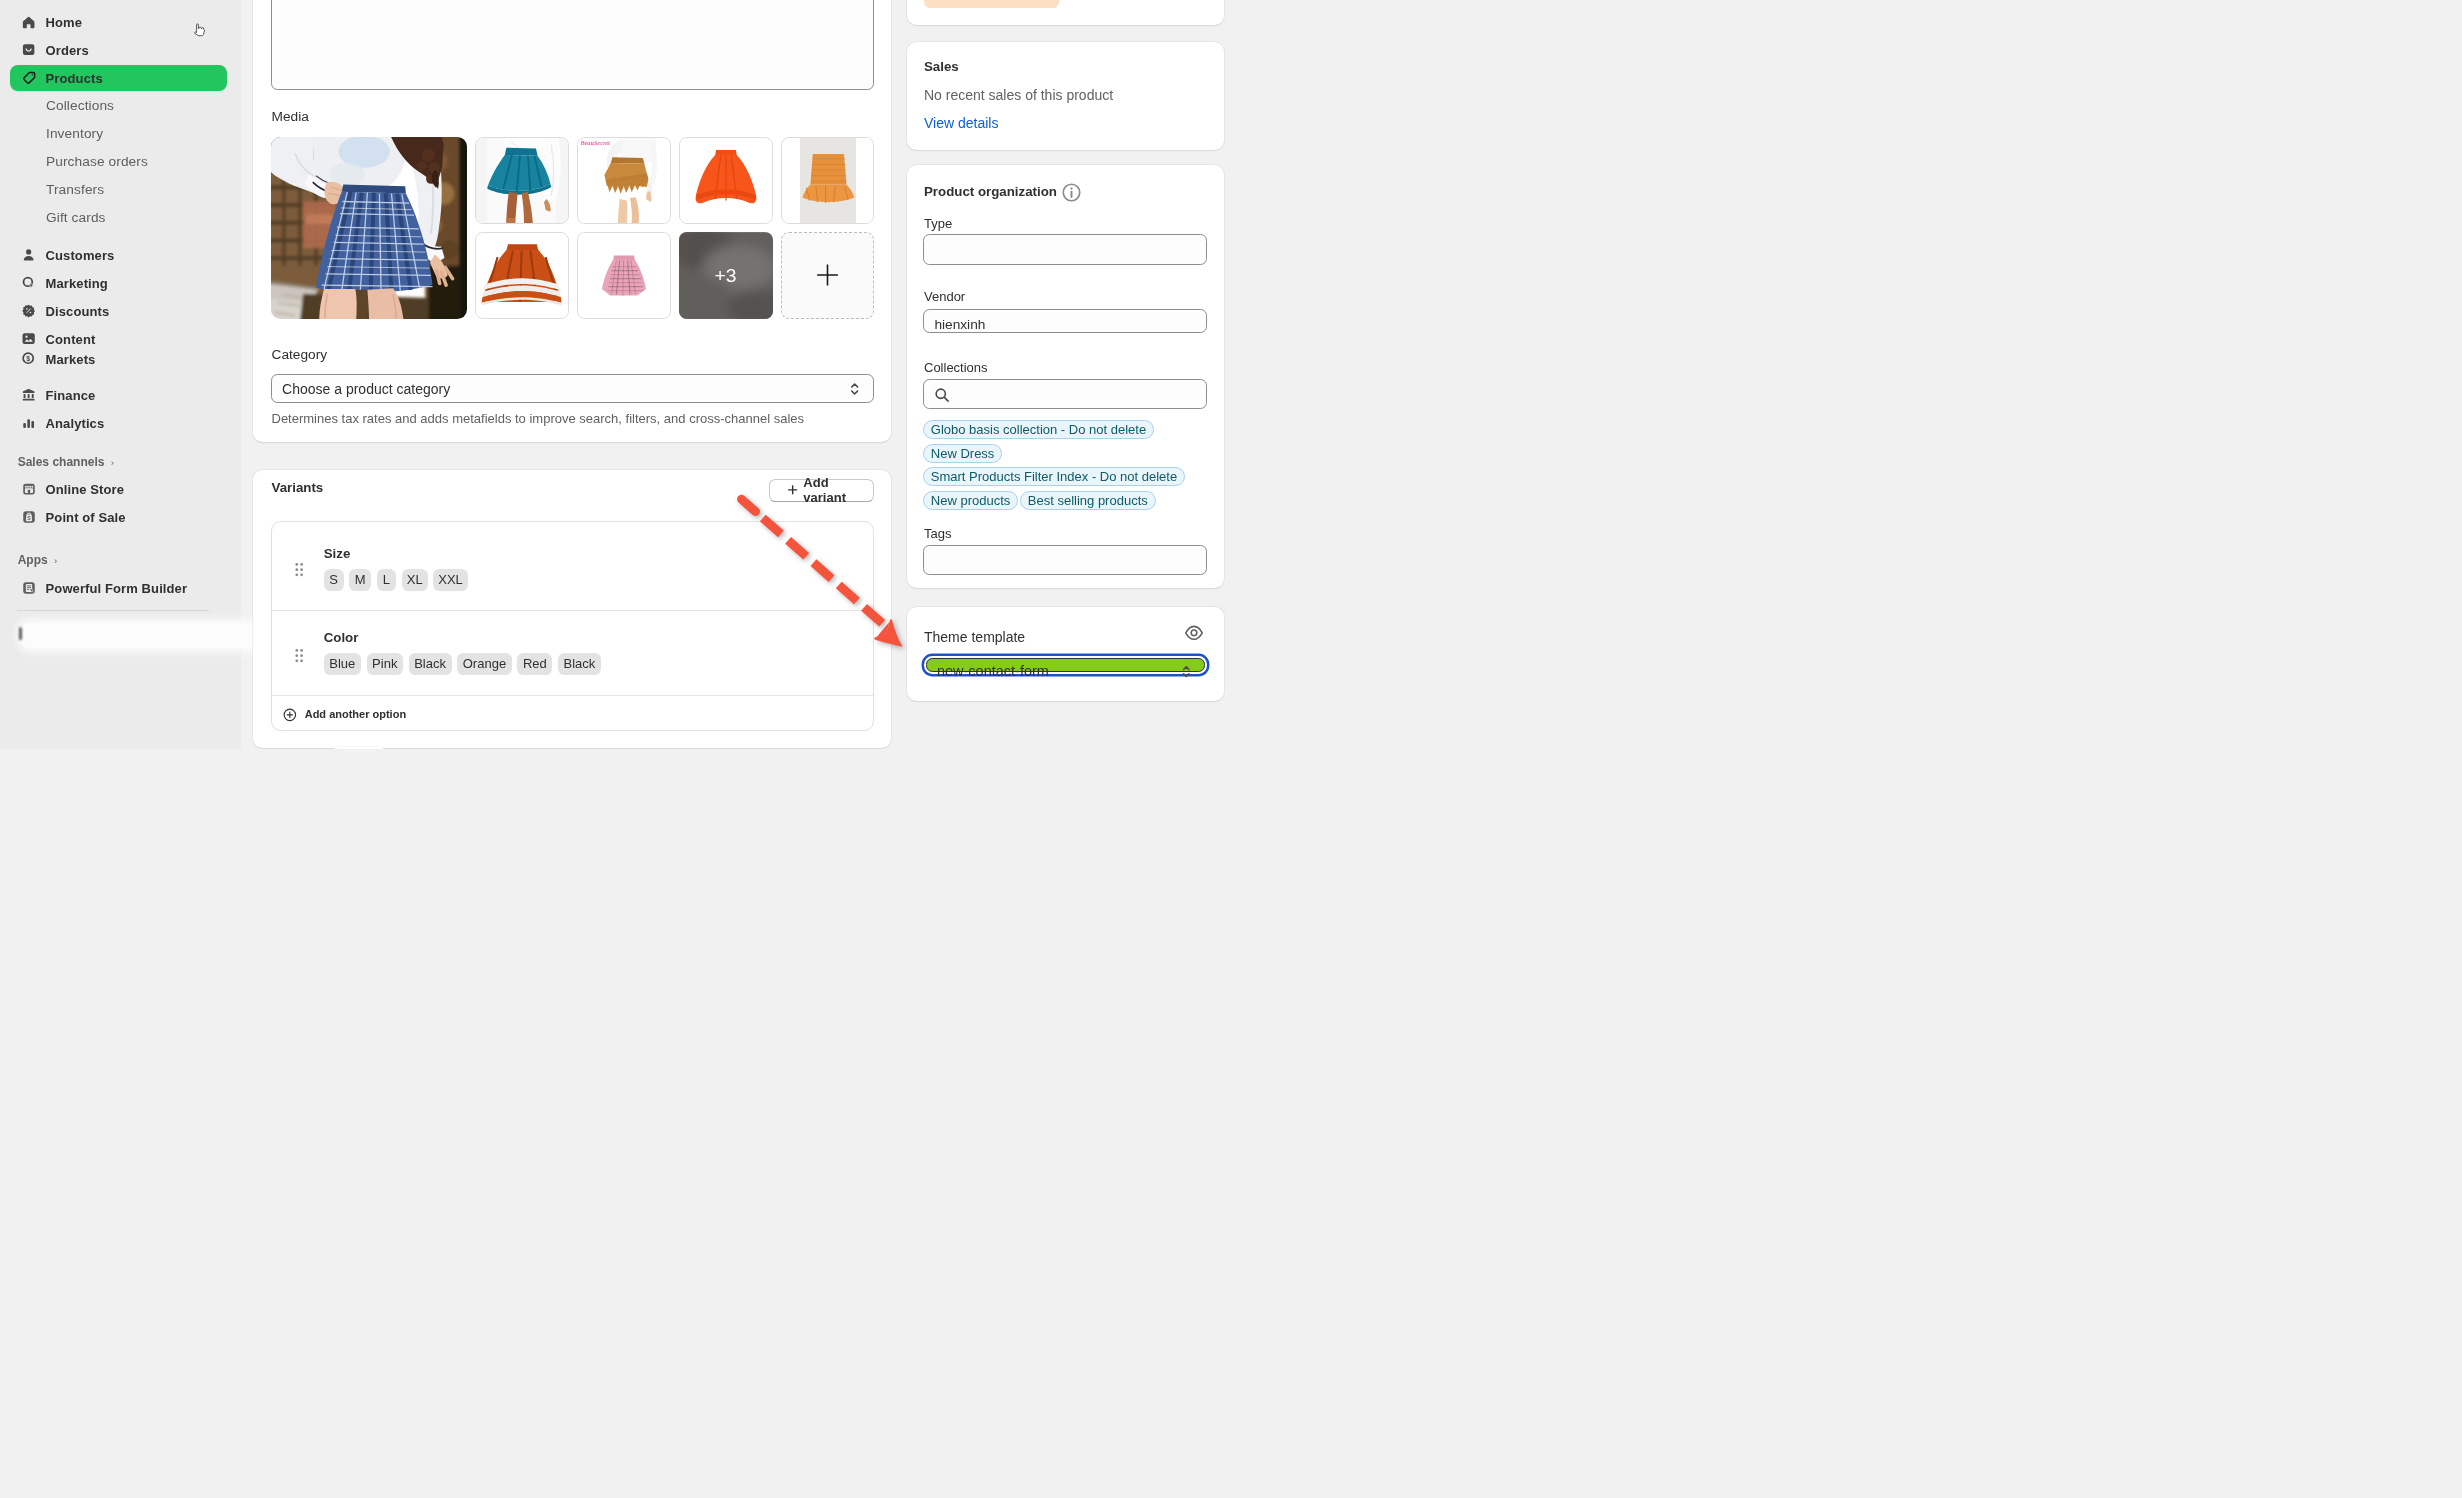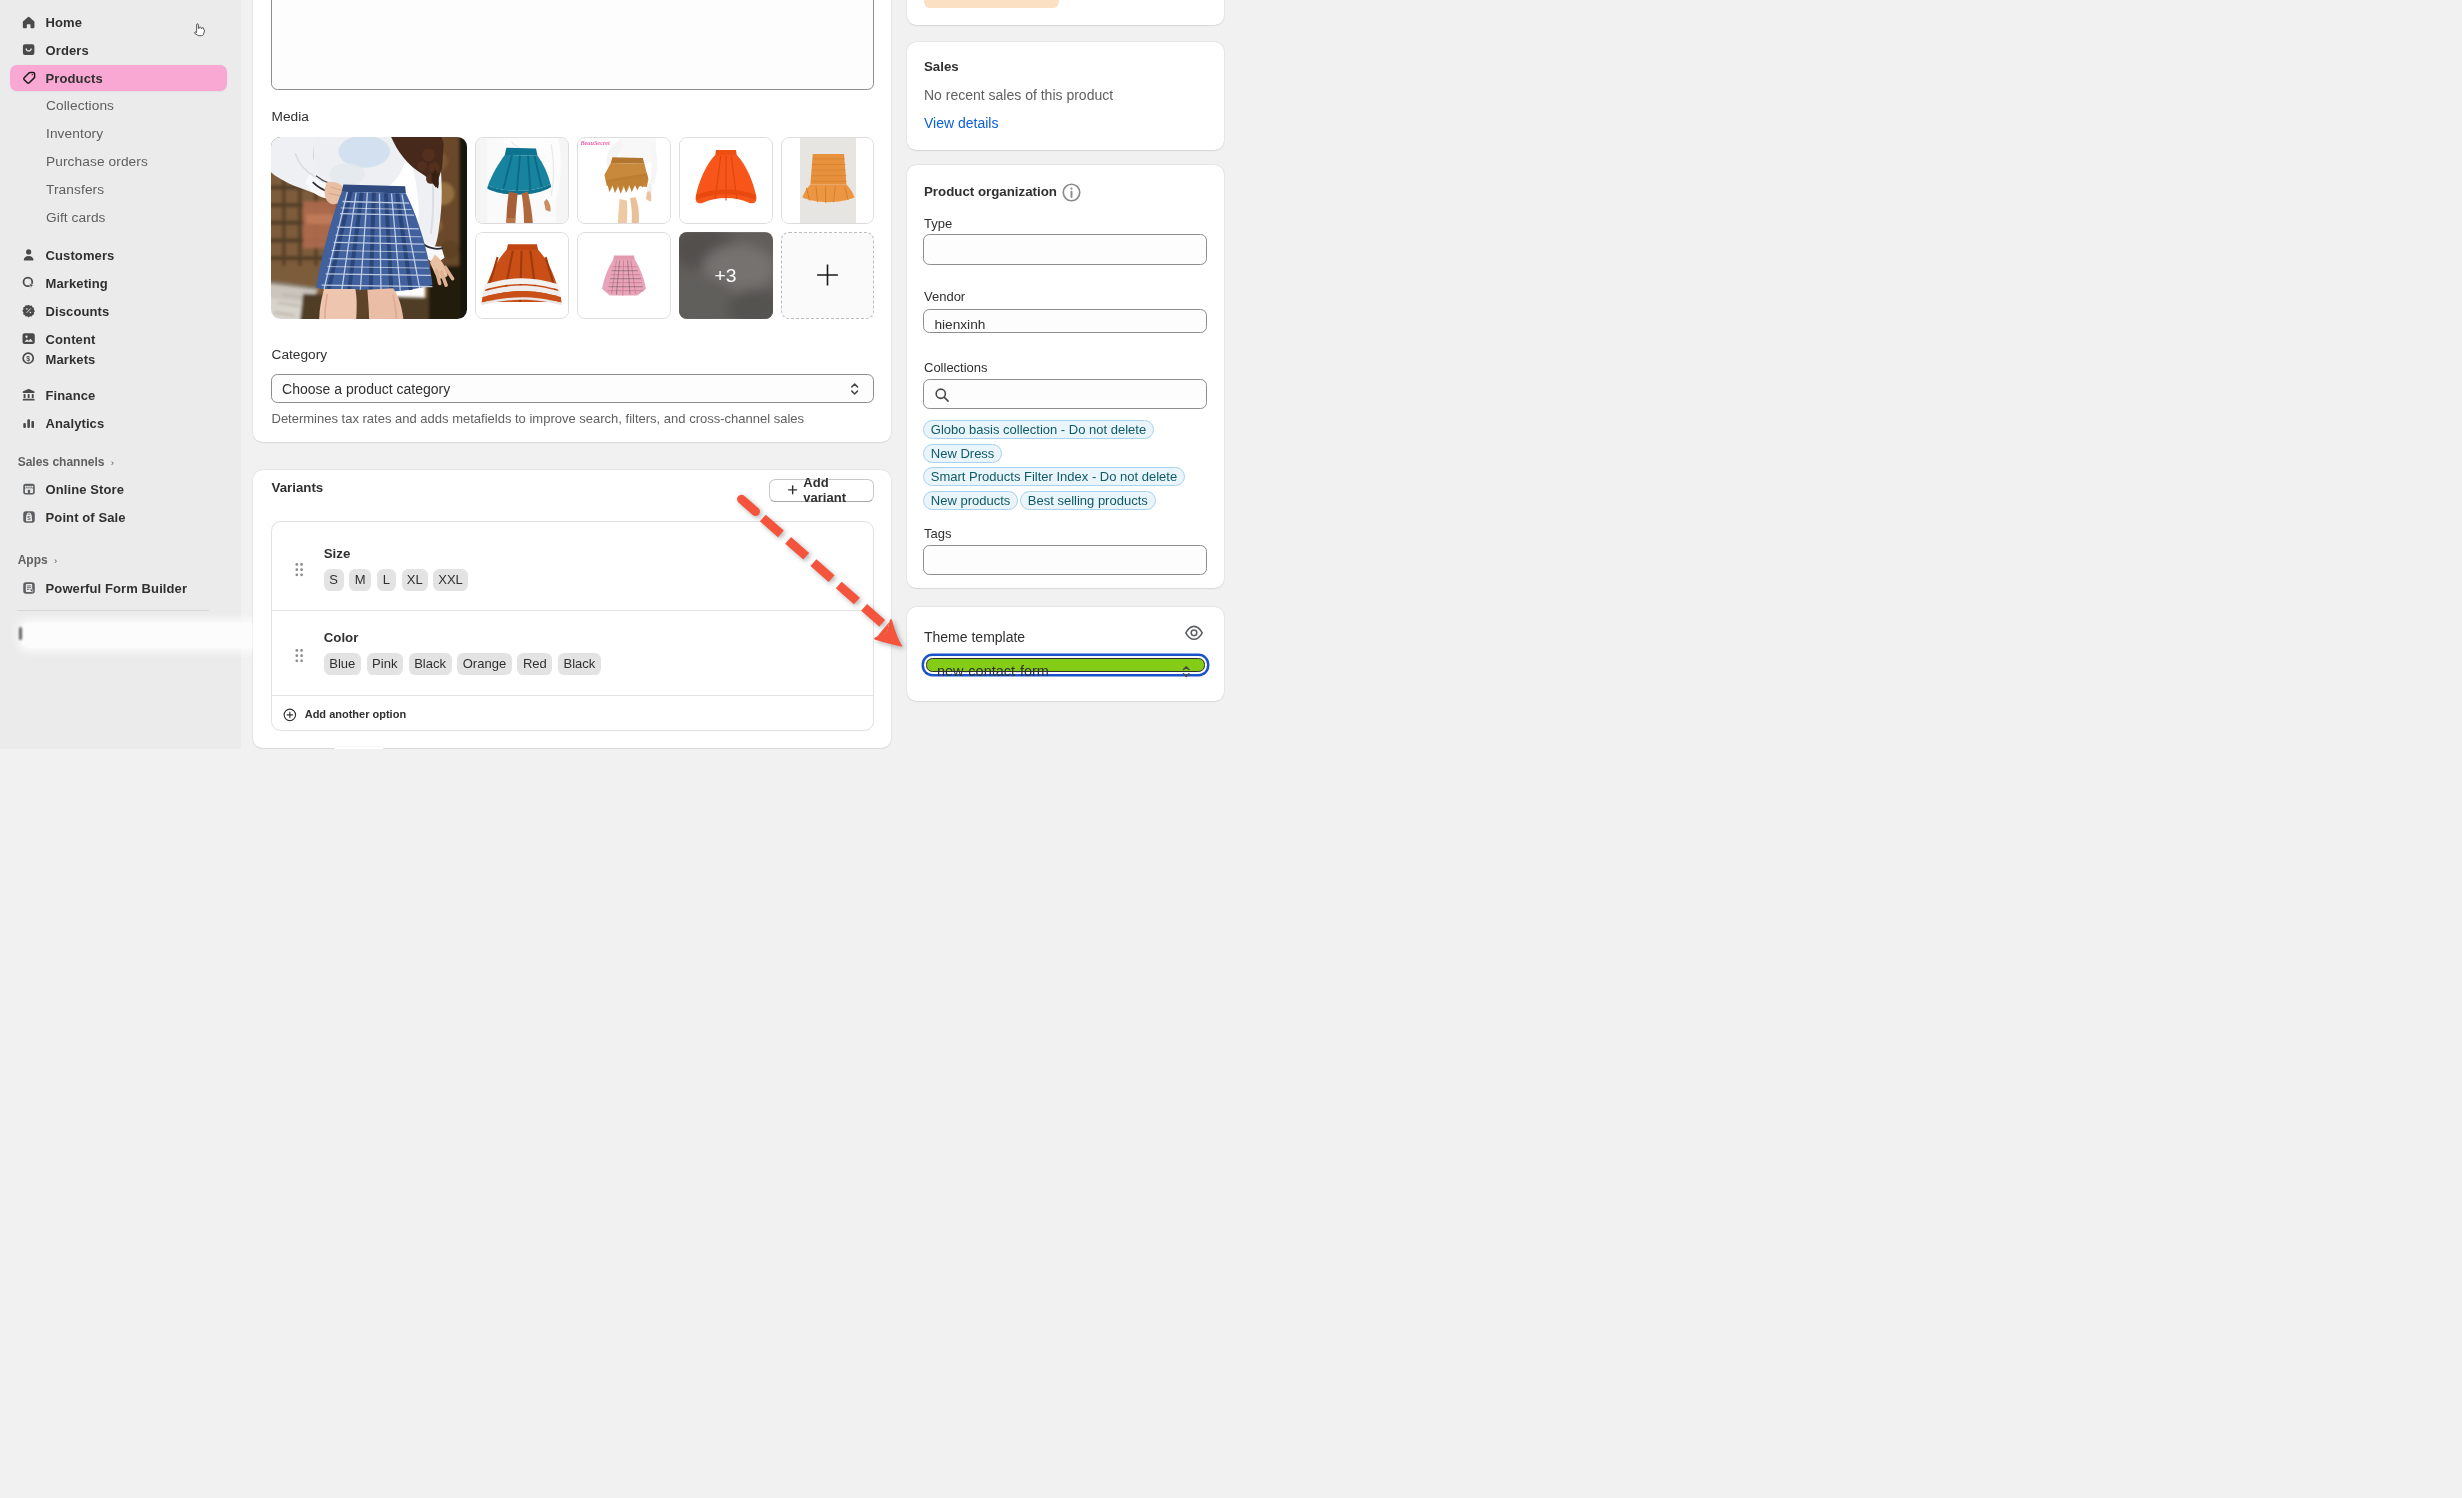--- a/index.html
+++ b/index.html
@@ -5,21 +5,21 @@
   * { margin:0; padding:0; box-sizing:border-box; }
   html,body { width:1231px; height:749px; overflow:hidden; }
   body { font-family:"Liberation Sans", sans-serif; background:#f1f1f1; color:#303030; font-size:13px; position:relative; }
   .abs { position:absolute; }
 
   
   #sidebar { position:absolute; left:0; top:0; width:241px; height:749px; background:#ebebeb; }
   .nav-item { position:absolute; left:9.6px; width:217px; height:26px; border-radius:8px; display:flex; align-items:center; }
   .nav-item .ico { width:16px; height:16px; margin-left:11.2px; display:flex; align-items:center; justify-content:center; flex:none; }
   .nav-item .lbl { margin-left:8.8px; font-weight:700; font-size:13px; color:#303030; letter-spacing:0.1px; }
-  .nav-item.sel { background:#f9a8d4; box-shadow:0 0.8px 1.6px rgba(0,0,0,.05);border-radius:7px; }
+  .nav-item.sel { background:#22c55e; box-shadow:0 0.8px 1.6px rgba(0,0,0,.05); }
   .nav-sub { position:absolute; left:46px; font-weight:400; font-size:13.7px; color:#5e5e5e; letter-spacing:0.1px; }
   .nav-head { position:absolute; left:17.7px; font-weight:700; font-size:12px; color:#616161; }
   .nav-head .chev { color:#616161; font-weight:400; margin-left:6.4px; font-size:9.6px; }
   svg.icon { display:block; }
 
   
   .card { position:absolute; background:#fff; border-radius:9.6px; box-shadow:0 0 0 0.8px rgba(0,0,0,.045), 0 0.8px 1.6px rgba(0,0,0,.08); }
 
   
   .inputbox { position:absolute; background:#fdfdfd; border:0.8px solid #8d8d8d; border-radius:6.4px; }

